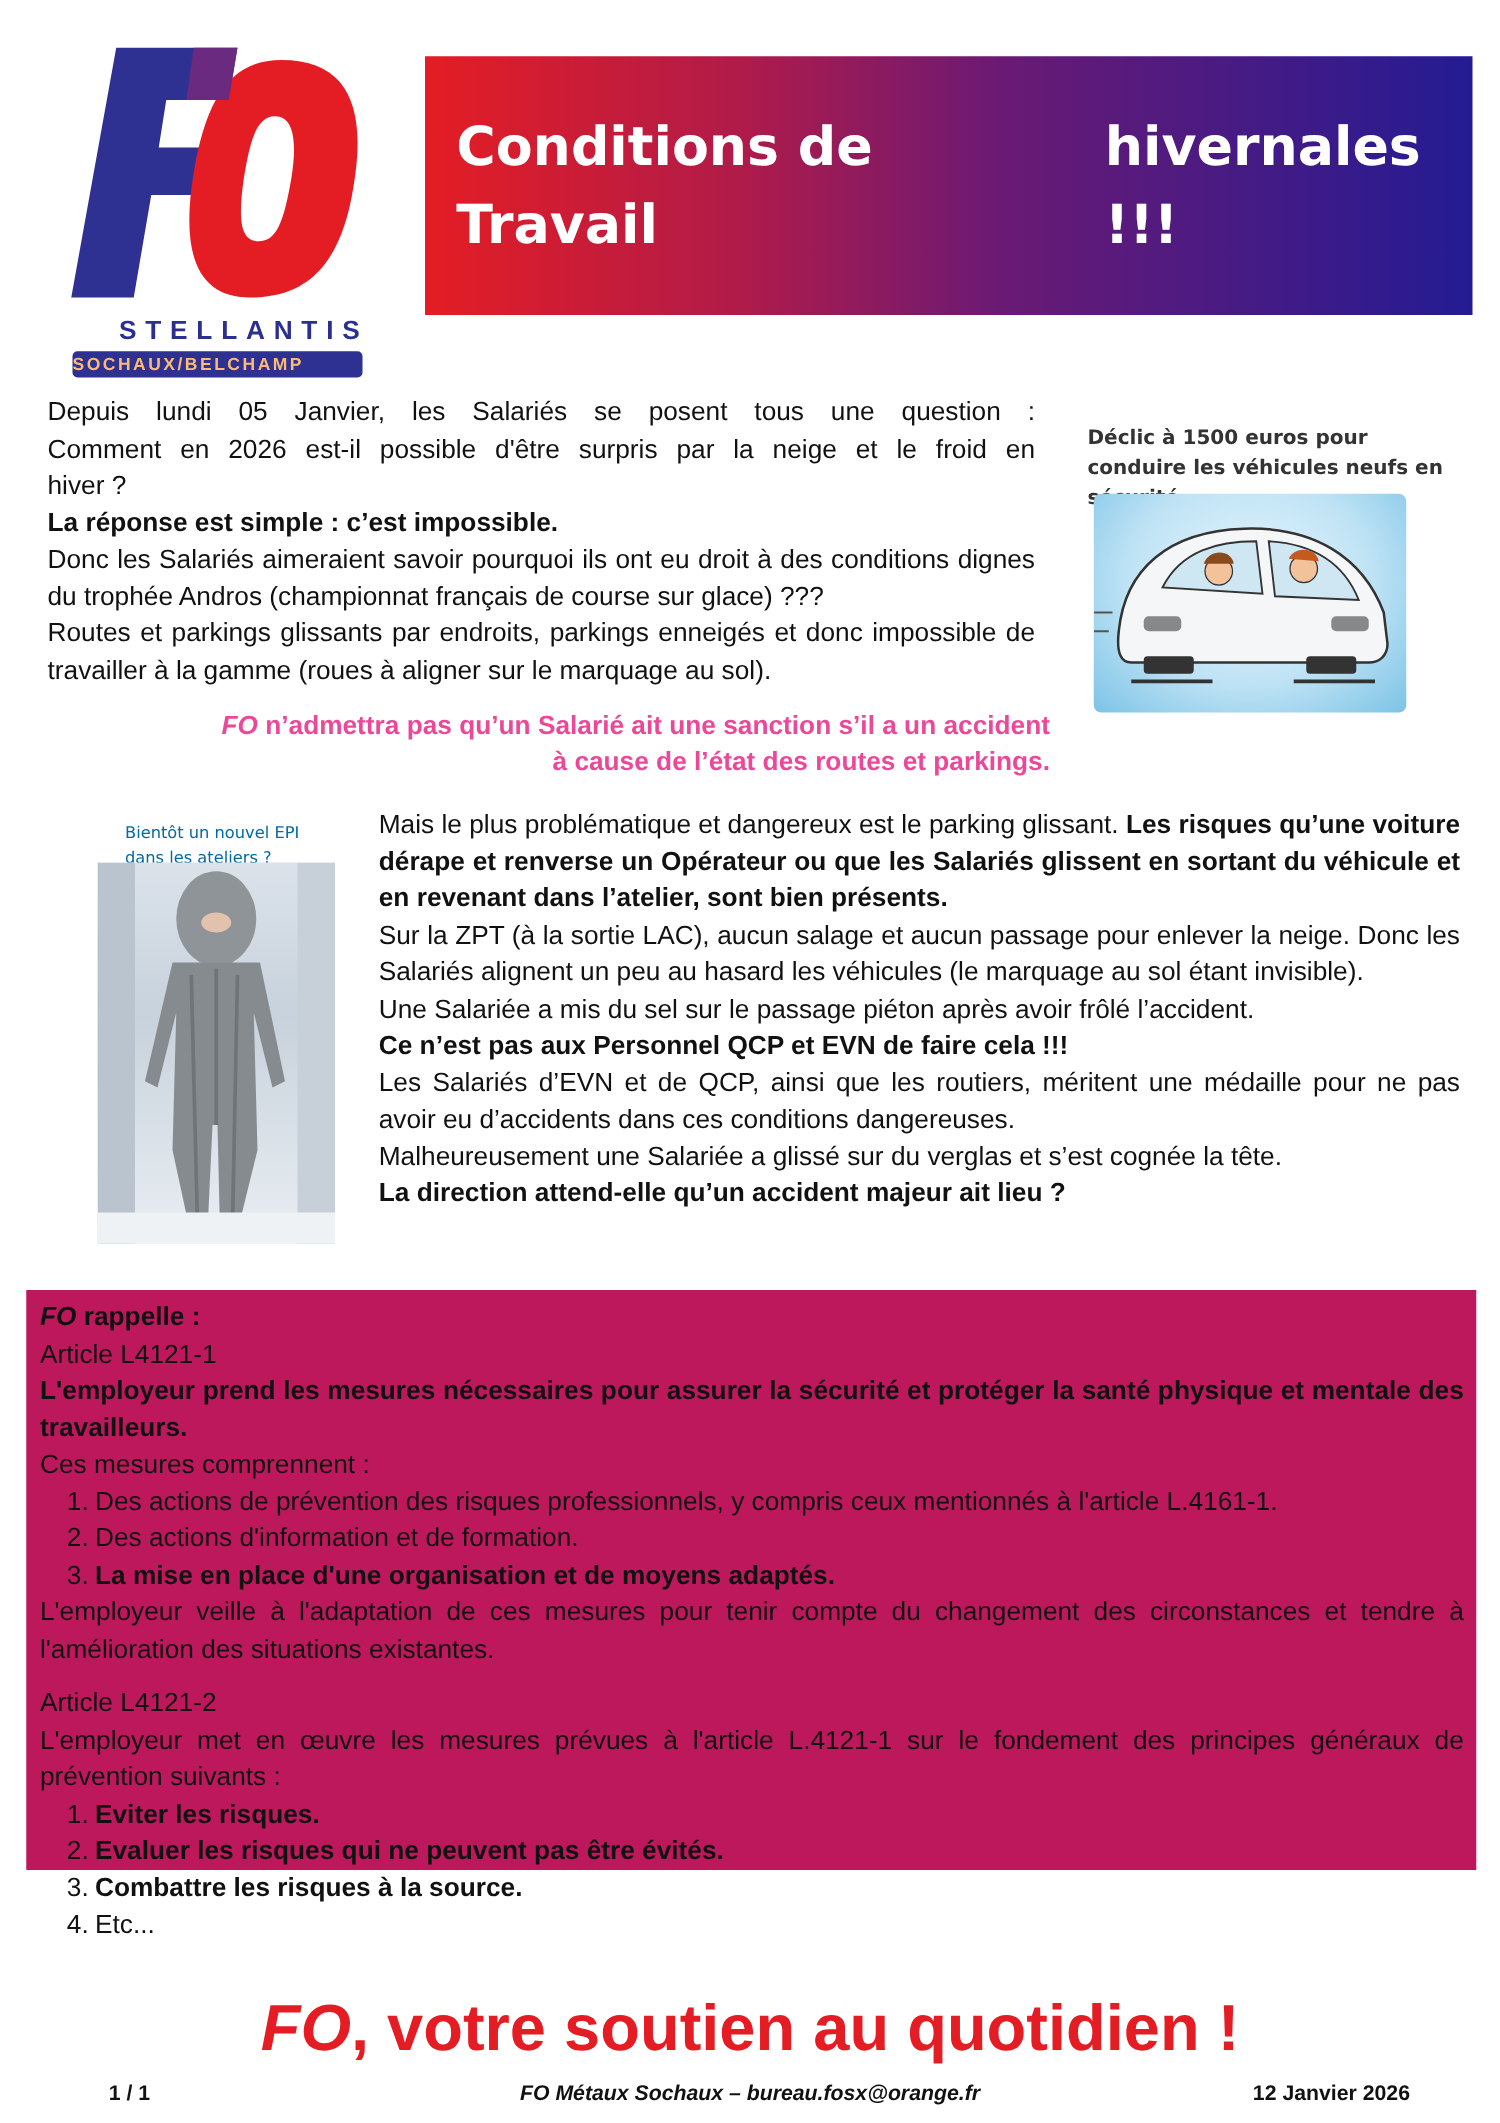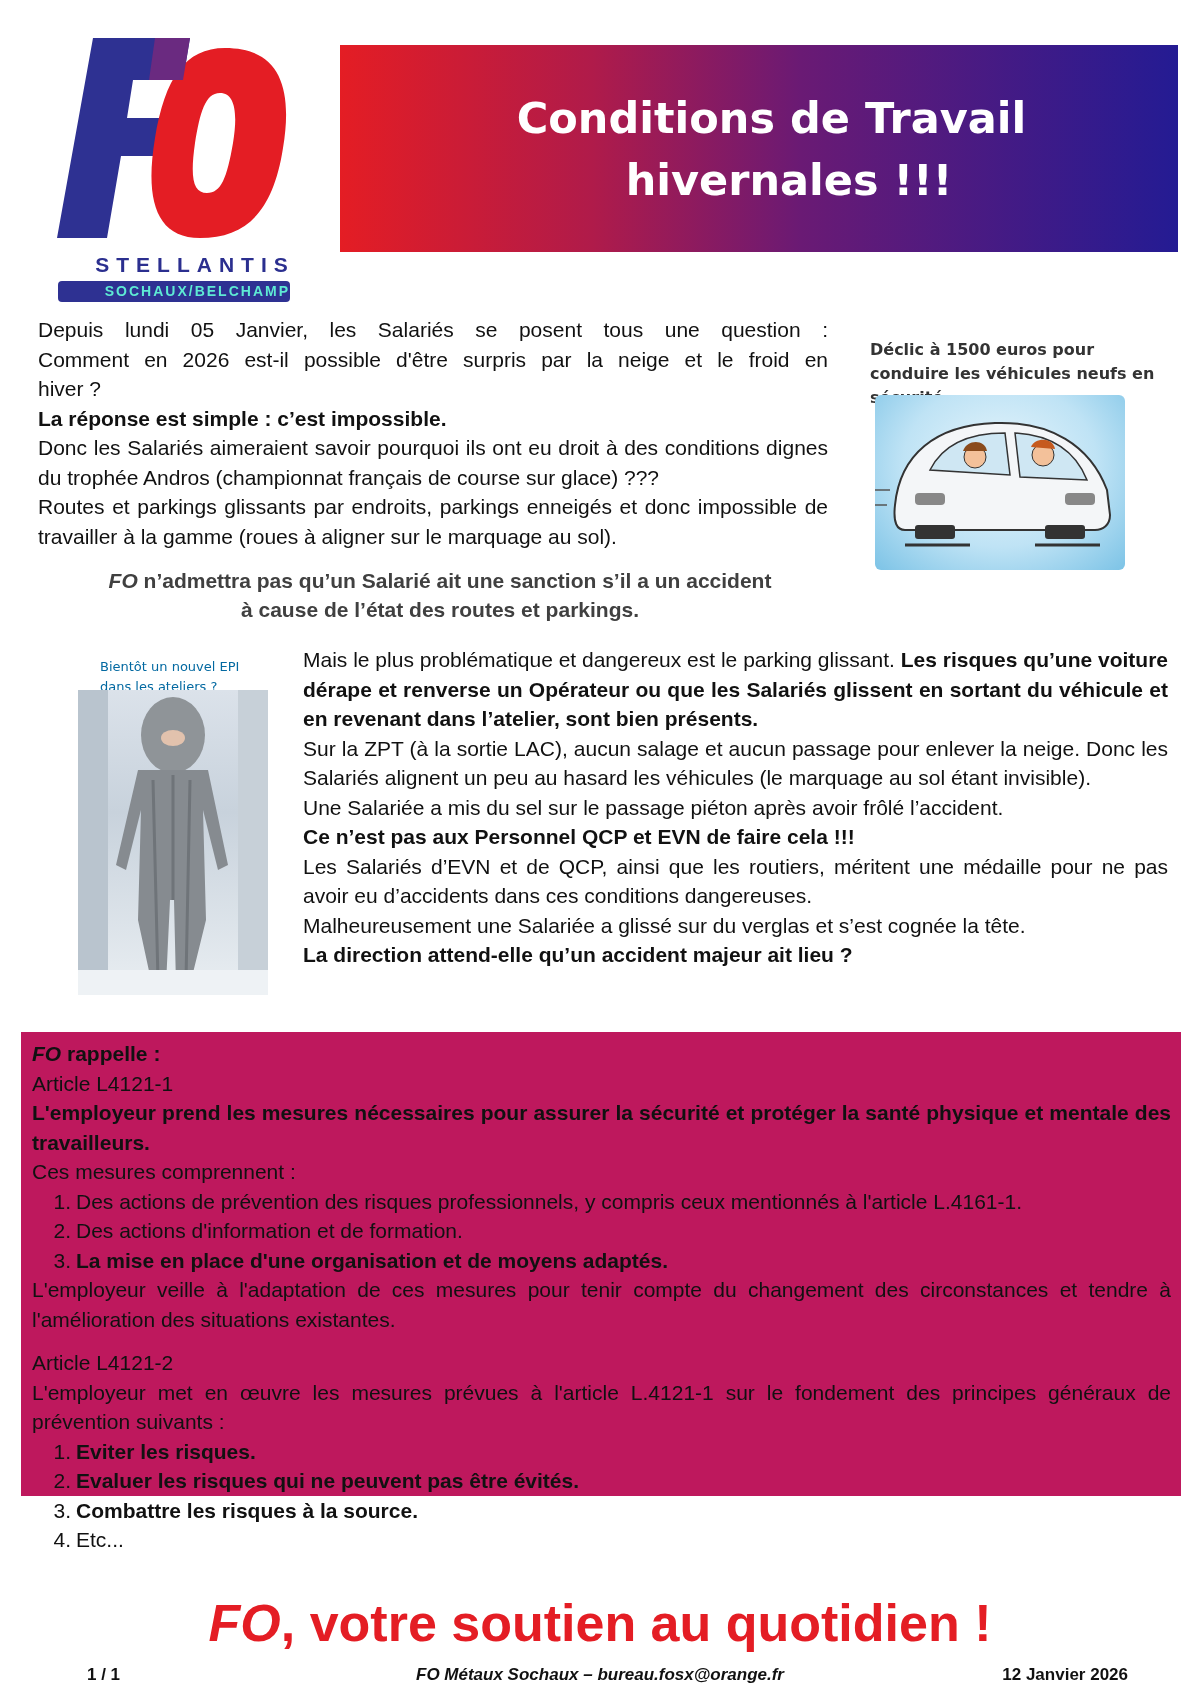--- a/index.html
+++ b/index.html
@@ -5,42 +5,42 @@
     * { box-sizing: border-box; margin: 0; padding: 0; }
     html, body { width: 1200px; height: 1698px; background: #ffffff; overflow: hidden; }
     body { position: relative; font-family: "Liberation Sans", sans-serif; color: #111; }
 
     
     .logo { position: absolute; left: 55px; top: 38px; width: 250px; height: 265px; }
     .logo svg { position: absolute; left: 0; top: 0; }
     .logo .stellantis { position: absolute; left: 20px; top: 215px; width: 240px; text-align: center;
       font-size: 21px; letter-spacing: 7px; color: #2b2f8f; font-weight: bold; }
     .logo .site { position: absolute; left: 3px; top: 243px; width: 232px; height: 21px;
-      background: #2e3192; color: #5eead4; font-weight: bold; font-size: 14px; letter-spacing: 2px;
-      text-align: right; line-height: 21px; border-radius: 4px; }
+      background: #2e3192; color: #fdba74; font-weight: bold; font-size: 14px; letter-spacing: 2px;
+      text-align: left; line-height: 21px; border-radius: 4px; }
 
     
     .banner { position: absolute; left: 340px; top: 45px; width: 838px; height: 207px;
       background: linear-gradient(90deg, #e41d24 0%, #b01b4a 30%, #6a1a74 55%, #241b93 100%);
-      display: flex; flex-direction: column; align-items: center; justify-content: center; }
+      display: flex; flex-direction: row; align-items: center; justify-content: center; }
     .banner .line { color: #fff; font-weight: bold; font-size: 43px; line-height: 62px; font-family: "DejaVu Sans", sans-serif; }
     .banner .line1 { margin-left: 25px; }
     .banner .line2 { margin-left: 60px; }
 
     
     .intro { position: absolute; left: 38px; top: 315px; width: 790px; font-size: 21px; line-height: 29.5px; }
     .intro .just { text-align: justify; text-align-last: justify; }
     .intro .nolast { text-align: justify; }
     .bold { font-weight: bold; }
 
     .ad-caption { position: absolute; left: 870px; top: 338px; width: 300px; font-size: 16px; line-height: 24px; font-weight: bold; color: #333; font-family: "DejaVu Sans", sans-serif; }
     .car-img { position: absolute; left: 875px; top: 395px; width: 250px; height: 175px; border-radius: 6px; overflow: hidden;
       background: radial-gradient(ellipse at 50% 40%, #e9f6fc 0%, #bfe3f5 55%, #7cc3e6 100%); }
 
-    .warning { position: absolute; left: 40px; top: 566px; width: 800px; text-align: center; color: #404040;
+    .warning { position: absolute; left: 40px; top: 566px; width: 800px; text-align: right; color: #ec4899;
       font-weight: bold; font-size: 21px; line-height: 29px; }
 
     .epi-caption { position: absolute; left: 100px; top: 657px; width: 170px; font-size: 13px; line-height: 20px; font-weight: normal; color: #0369a1; font-family: "DejaVu Sans", sans-serif; }
     .epi-img { position: absolute; left: 78px; top: 690px; width: 190px; height: 305px; overflow: hidden;
       background: linear-gradient(180deg, #dbe2ea 0%, #c8d2dc 40%, #e9eef2 100%); }
 
     .zpt { position: absolute; left: 303px; top: 645px; width: 865px; font-size: 21px; line-height: 29.5px; }
     .zpt .j { text-align: justify; }
 
     

